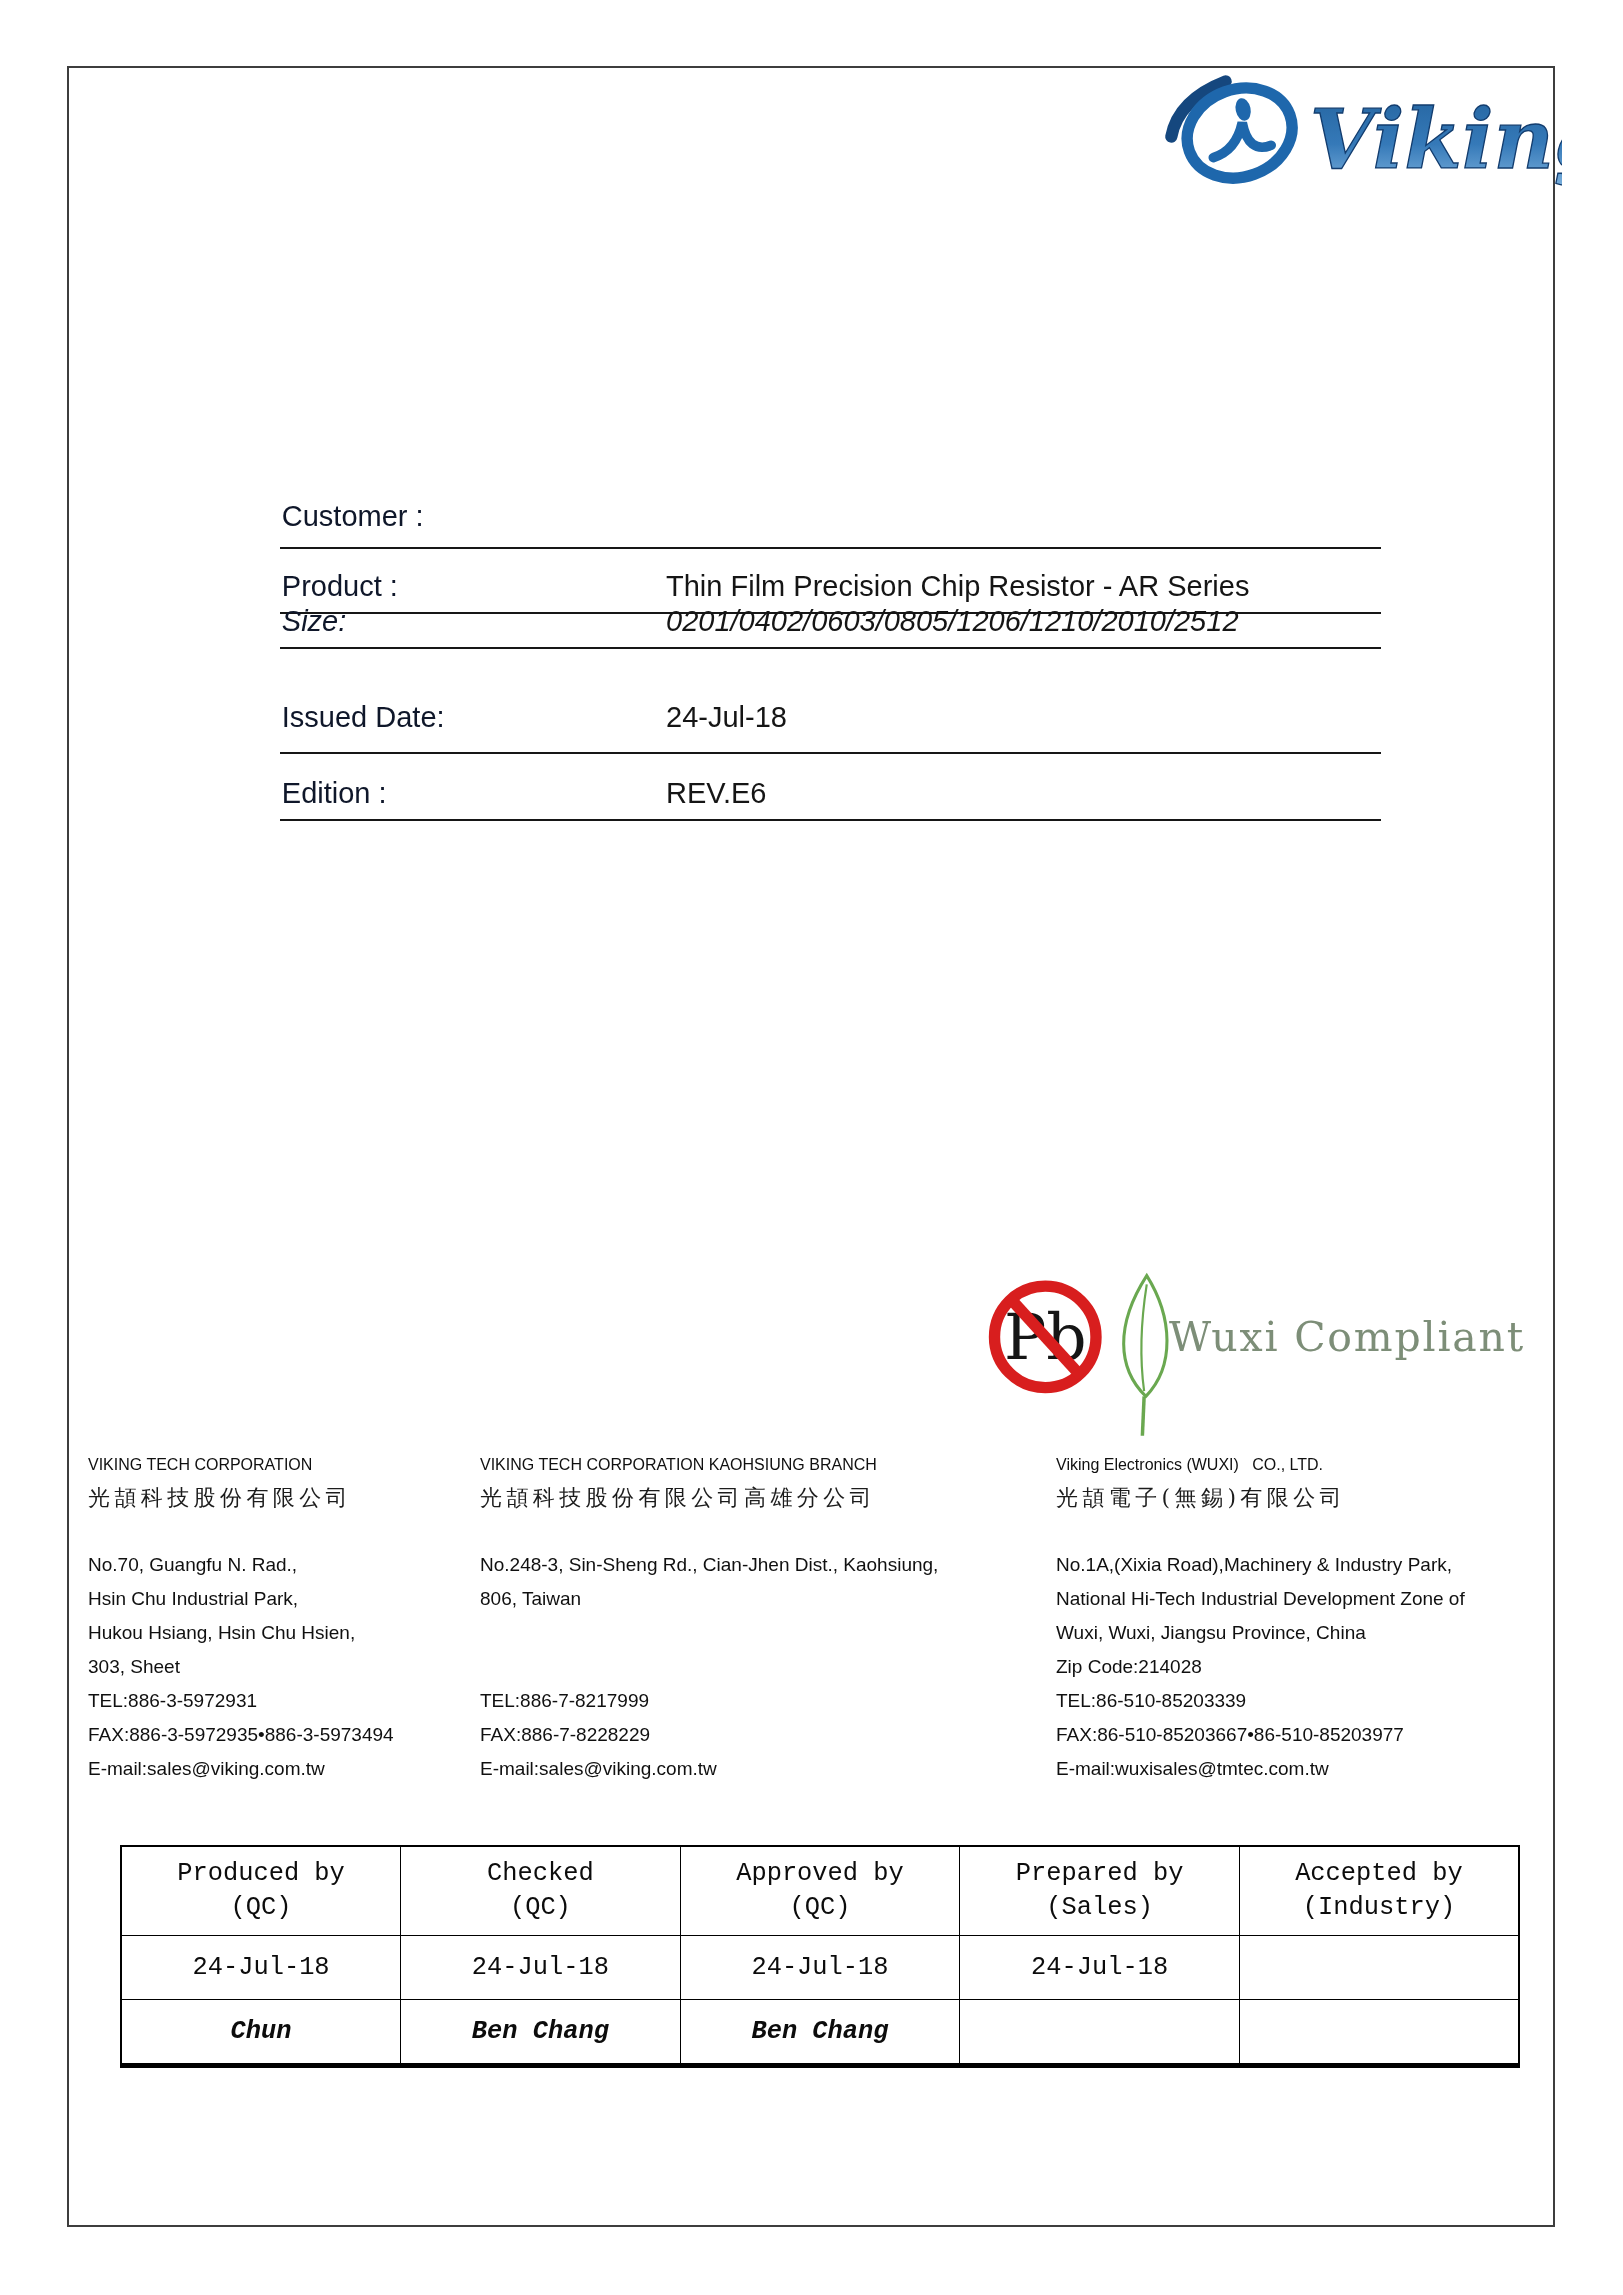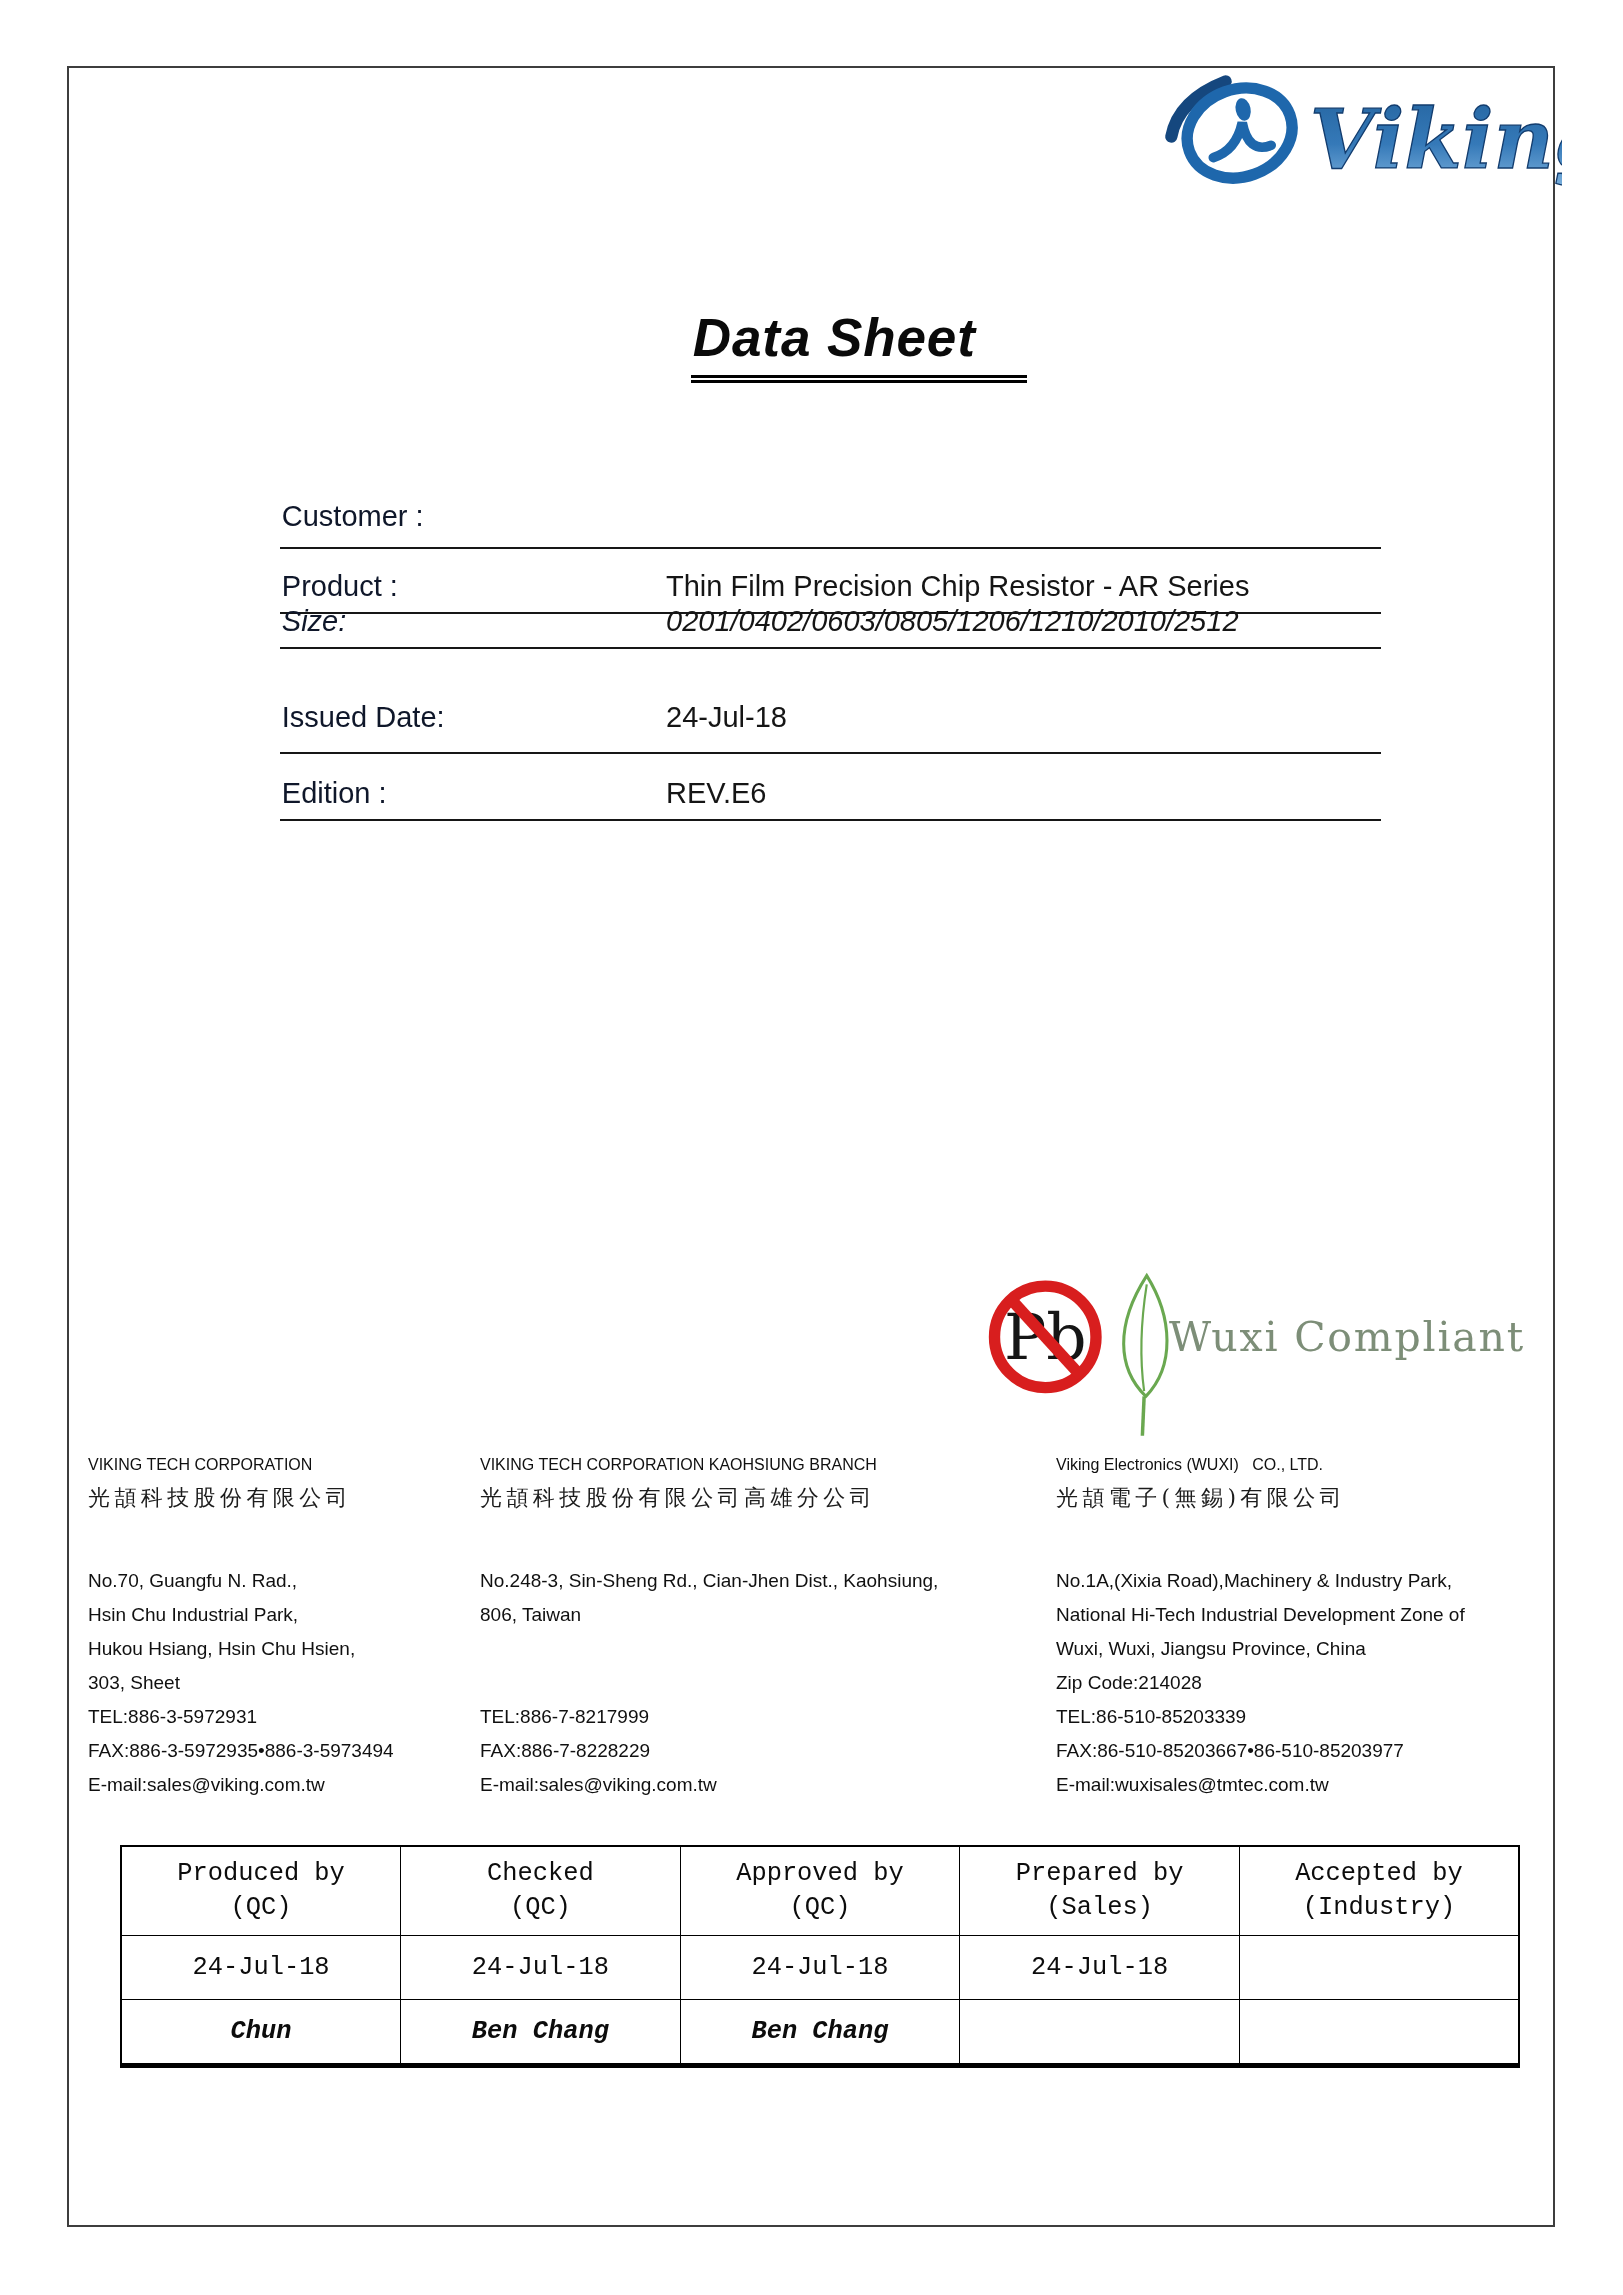--- a/index.html
+++ b/index.html
@@ -38,21 +38,21 @@
   }
   
   .companies{position:absolute; top:1451px; left:0; width:1623px;}
   .company{position:absolute; top:0;}
   .company.c1{left:88px; width:390px;}
   .company.c2{left:480px; width:570px;}
   .company.c3{left:1056px; width:500px;}
   .co-name{font-size:16px; line-height:28px; height:28px; white-space:pre-wrap; color:#101010;}
   .co-cn{
     font-family:"DejaVu Serif", serif; font-size:22px; line-height:37px; height:37px;
-    letter-spacing:4.4px; color:#1c1c1c; margin-bottom:48px; white-space:nowrap;
+    letter-spacing:4.4px; color:#1c1c1c; margin-bottom:32px; white-space:nowrap;
   }
   .co-line{font-size:19px; line-height:34px; min-height:34px; color:#101010; white-space:nowrap;}
   
   .signoff{
     position:absolute; left:120px; top:1845px; width:1400px;
     border-collapse:collapse; table-layout:fixed;
     border:2.6px solid #000; border-bottom:5.3px solid #000;font-family:Liberation Mono, monospace;
   }
   .signoff td{
     border:1.8px solid #000; text-align:center; vertical-align:middle;
@@ -82,21 +82,20 @@
       <g>
         <path d="M14 76 Q22 34 76 13" fill="none" stroke="#15477e" stroke-width="14" stroke-linecap="round"></path>
         <ellipse cx="92" cy="72" rx="61" ry="50" fill="none" stroke="#1e67ac" stroke-width="13" transform="rotate(-20 92 72)"></ellipse>
         <ellipse cx="96" cy="45" rx="8.5" ry="13" fill="#1e67ac" transform="rotate(-12 96 45)"></ellipse>
         <path d="M62 100 Q88 92 95 60 Q102 96 128 86" fill="none" stroke="#1e67ac" stroke-width="11" stroke-linecap="round"></path>
       </g>
       <text x="172" y="112" font-family="DejaVu Serif, serif" font-size="95" font-style="italic" font-weight="bold" fill="url(#vkgrad)" stroke="#123c6e" stroke-width="1.5">Viking</text>
     </svg>
   </div>
 
-  <div class="doc-title">Data Sheet</div>
 
   <div class="field-row row-1">
     <span class="f-label">Customer :</span>
     <span class="f-value"></span>
   </div>
   <div class="field-row row-2">
     <span class="f-label">Product :</span>
     <span class="f-value">Thin Film Precision Chip Resistor - AR Series</span>
   </div>
   <div class="field-row row-3">

